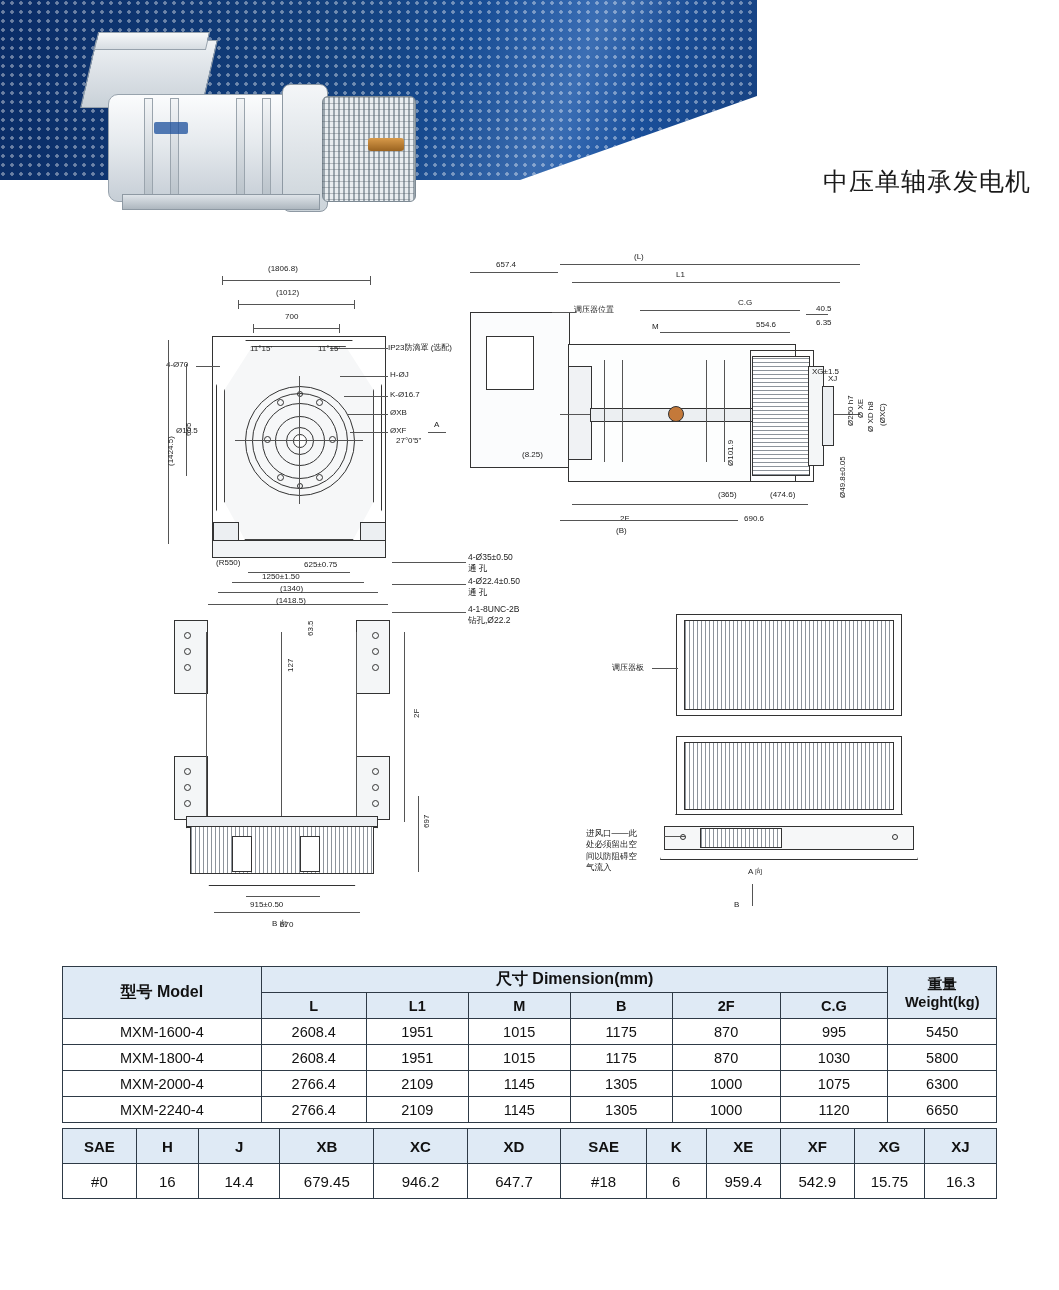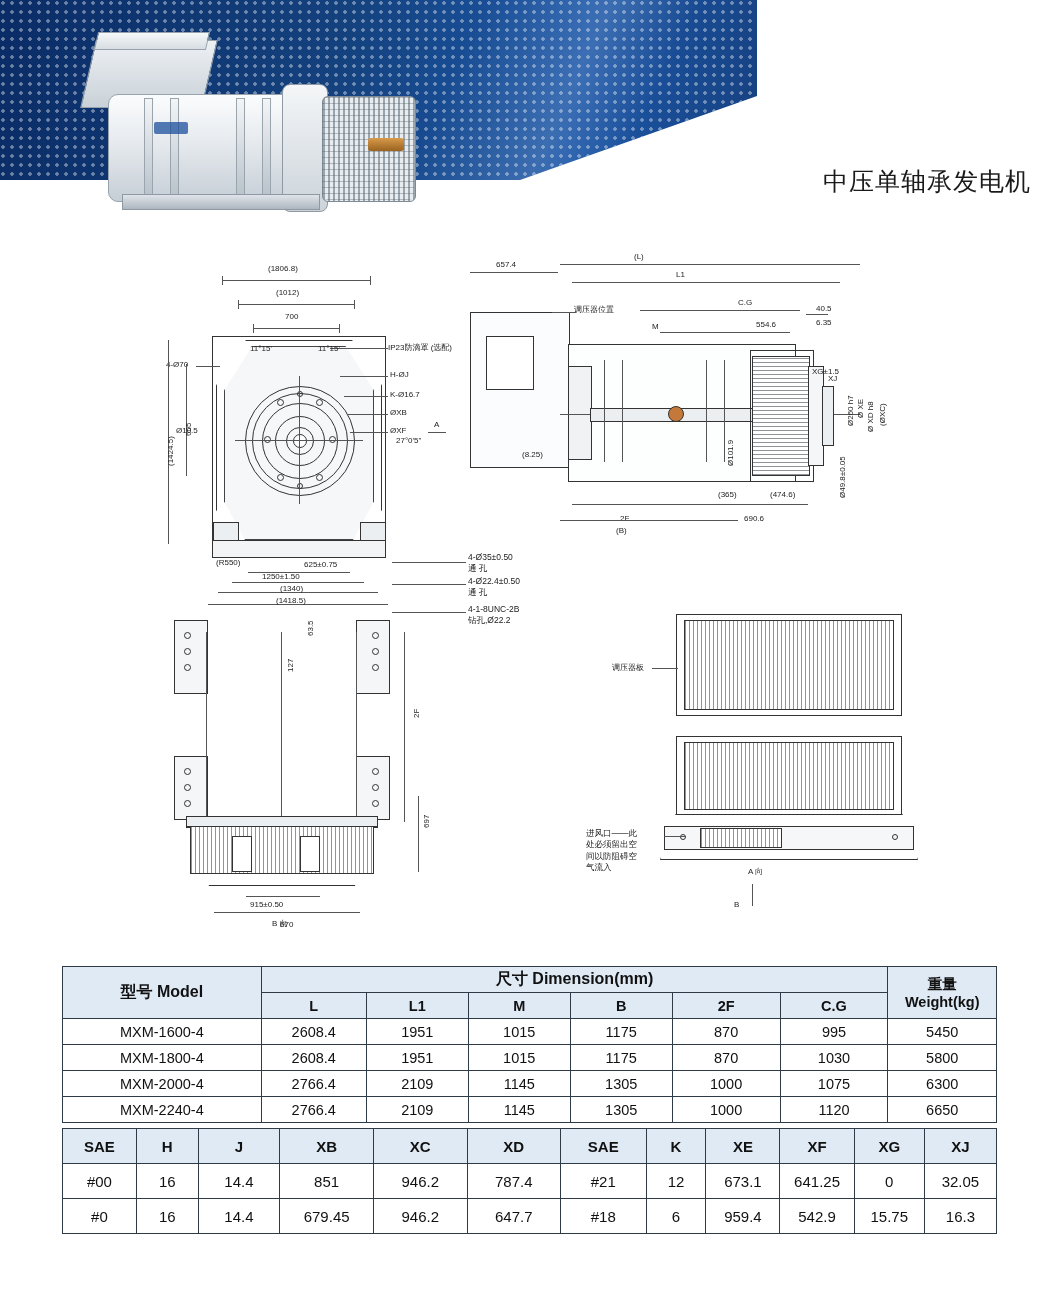--- a/index.html
+++ b/index.html
@@ -430,34 +430,20 @@
     <th style="width:94px;">XC</th>
     <th style="width:94px;">XD</th>
     <th style="width:86px;">SAE</th>
     <th style="width:60px;">K</th>
     <th style="width:74px;">XE</th>
     <th style="width:74px;">XF</th>
     <th style="width:70px;">XG</th>
     <th style="width:72px;">XJ</th>
   </tr>
   <tr>
-    <td>#00</td>
-    <td>16</td>
-    <td>14.4</td>
-    <td>851</td>
-    <td>946.2</td>
-    <td>787.4</td>
-    <td>#21</td>
-    <td>12</td>
-    <td>673.1</td>
-    <td>641.25</td>
-    <td>0</td>
-    <td>32.05</td>
-  </tr>
-  <tr>
     <td>#0</td>
     <td>16</td>
     <td>14.4</td>
     <td>679.45</td>
     <td>946.2</td>
     <td>647.7</td>
     <td>#18</td>
     <td>6</td>
     <td>959.4</td>
     <td>542.9</td>

